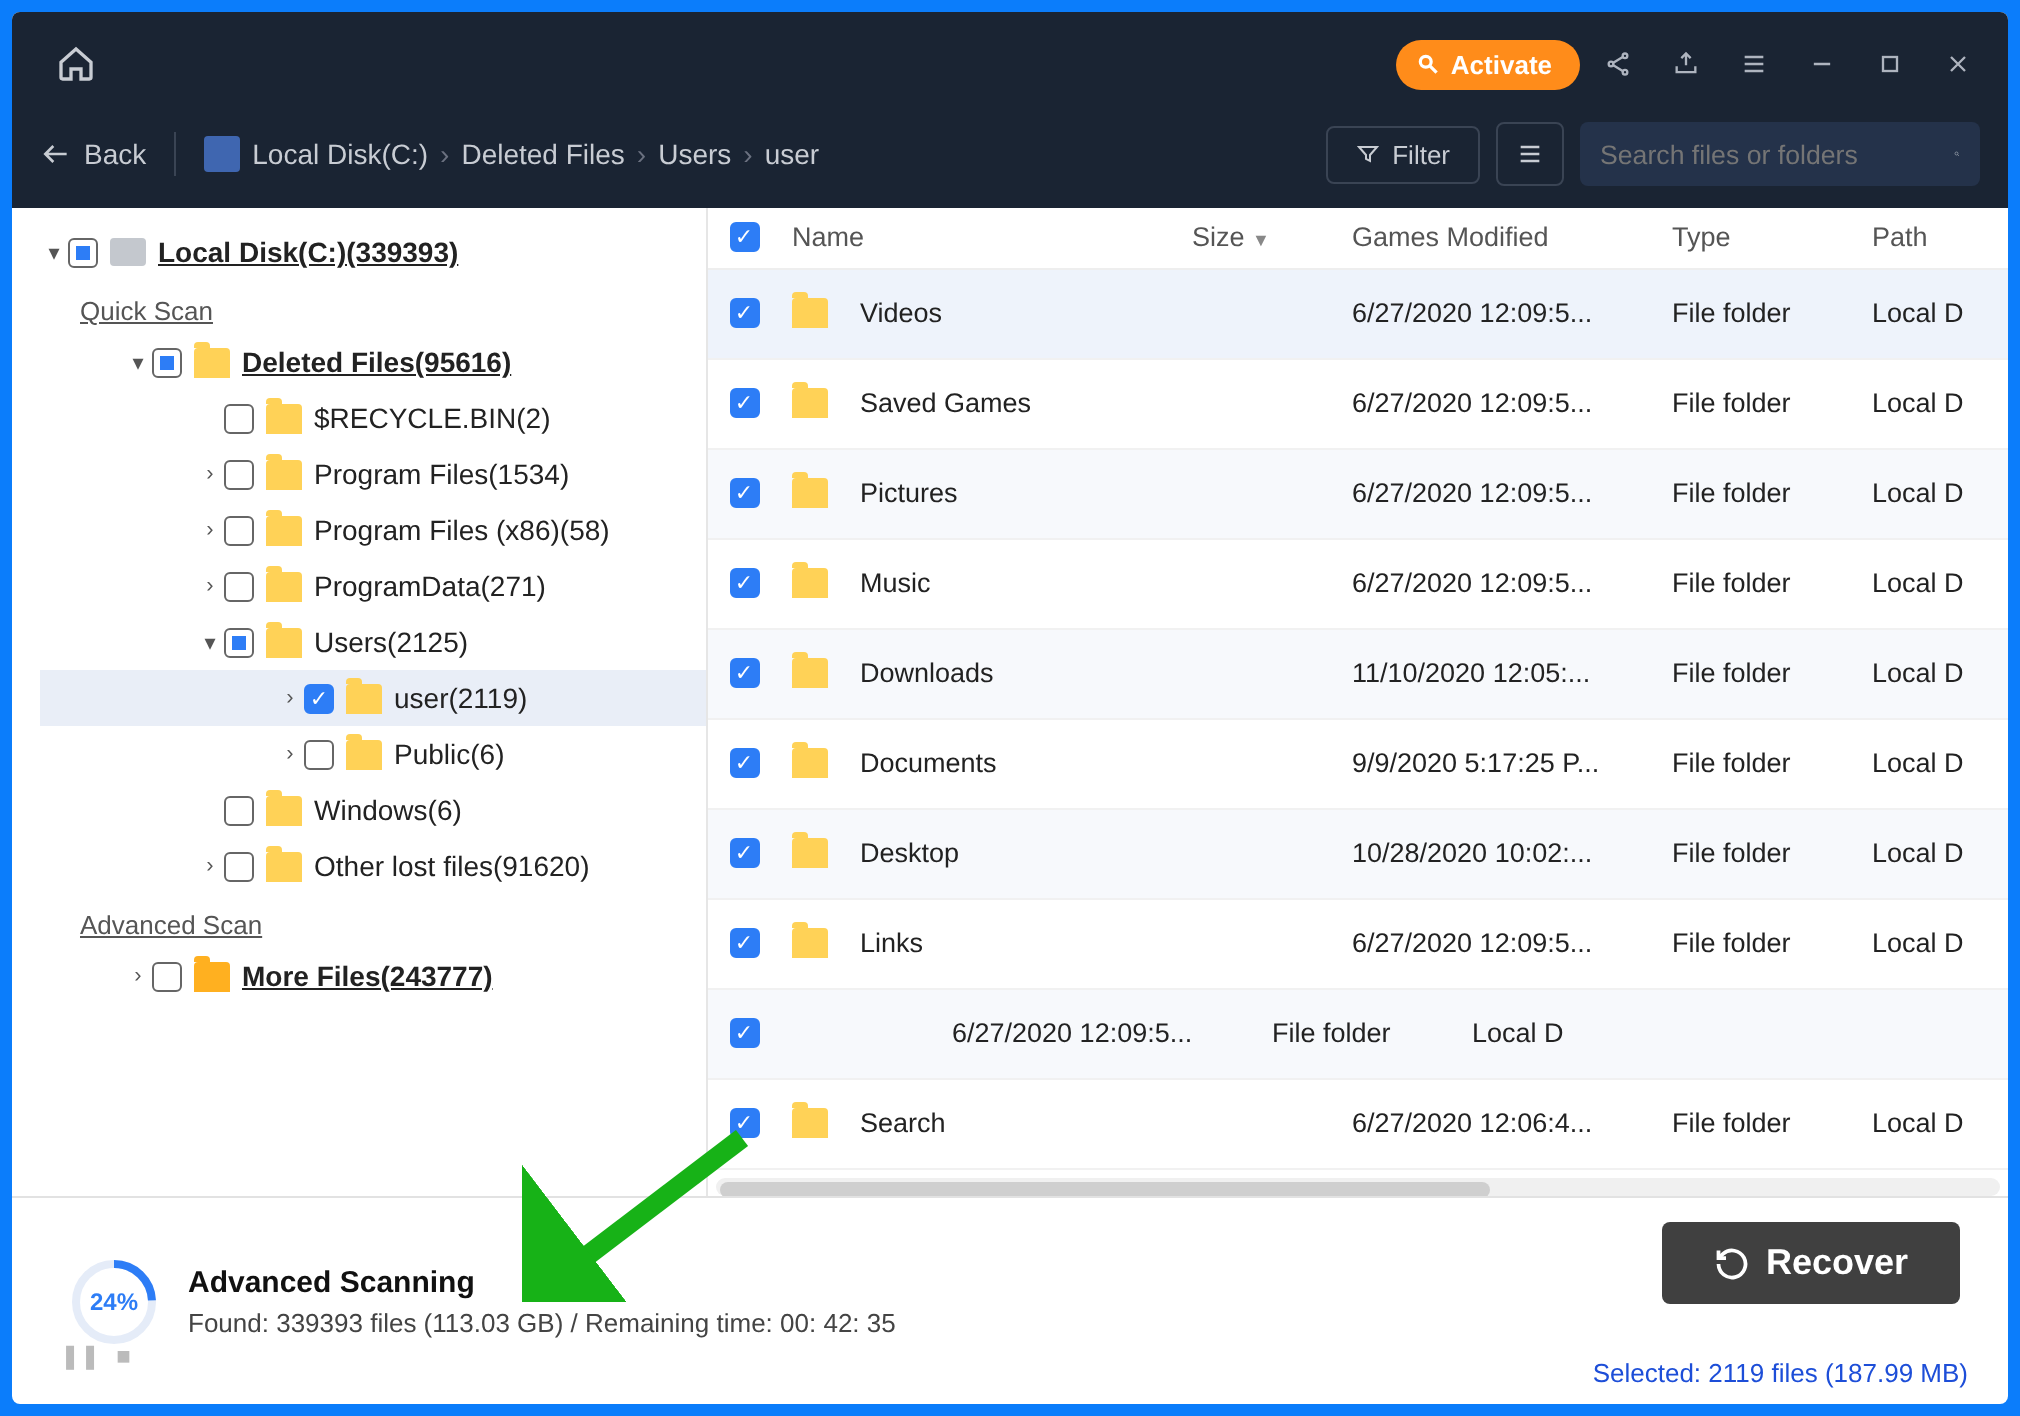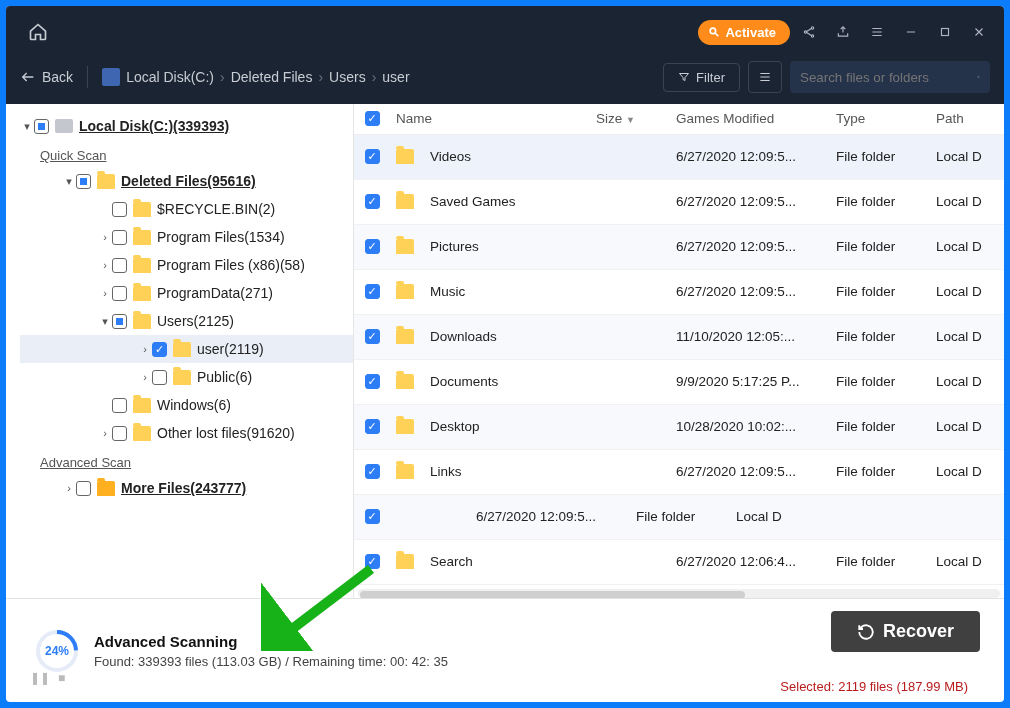--- a/index.html
+++ b/index.html
@@ -61,21 +61,21 @@
 .list-scroll::after { content:""; position:absolute; left:2px; top:2px; height:8px; width:60%; background:#cfcfcf; border-radius:4px; }
 
 
 .footer { height: 104px; border-top: 1px solid #e2e2e2; display: flex; align-items: center; padding: 0 28px; position: relative; }
 .progress-ring { width: 46px; height: 46px; position: relative; margin-right: 14px; }
 .progress-ring .pct { position: absolute; inset: 0; display:flex; align-items:center; justify-content:center; font-size: 12px; color: #2d7df6; font-weight: 600; }
 .ftext .ttl { font-weight: 700; font-size: 15px; color: #111; }
 .ftext .sub { font-size: 13px; color: #444; margin-top: 4px; }
 .ctrl { display:flex; gap:8px; margin-left:-56px; margin-top:54px; position:absolute; left:80px; color:#bbb; font-size:12px; }
 .recover { position:absolute; right:24px; top:12px; background:#404040; color:#fff; font-size:18px; font-weight:600; padding:10px 26px; border-radius:4px; display:flex; align-items:center; gap:8px; cursor:pointer;margin-left:20px; }
-.selected-line { position:absolute; right:36px; bottom:8px; font-size:13px; color:#b91c1c; }
+.selected-line { position:absolute; right:20px; bottom:8px; font-size:13px; color:#1d4ed8; }
 
 
 .arrow { position: absolute; left: 255px; top: 555px; width: 120px; height: 90px; pointer-events: none; }
 </style>
 </head>
 <body>
 
 <div class="window">
 
   <div class="titlebar">

